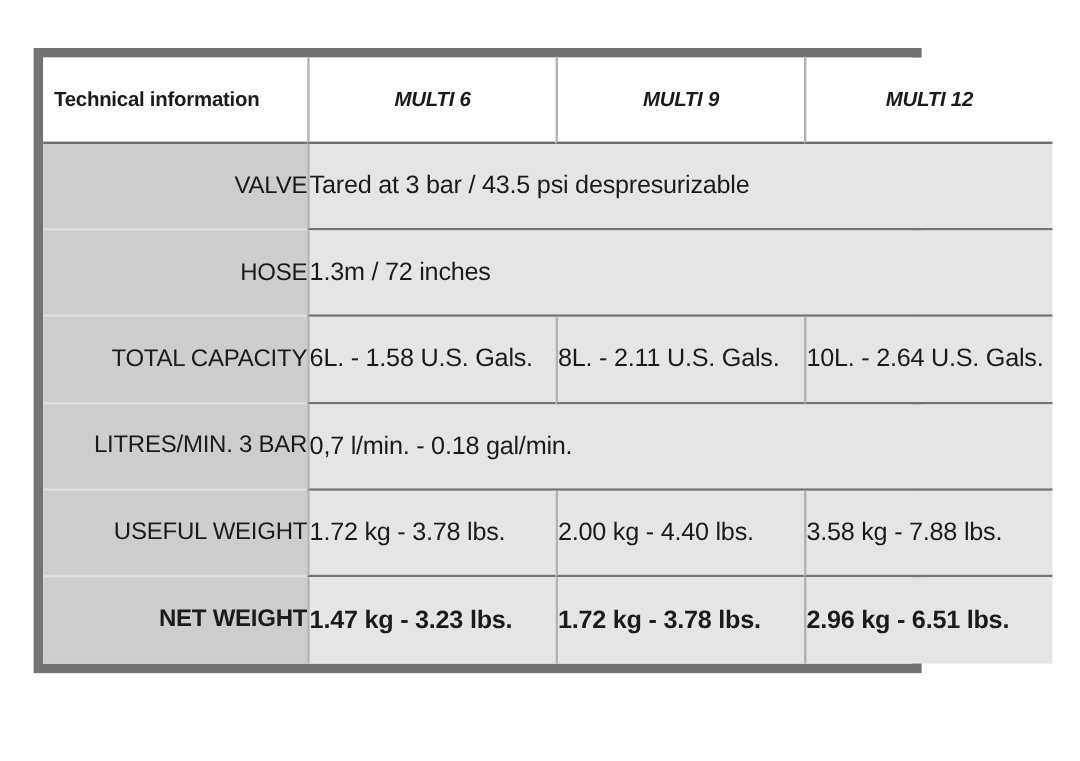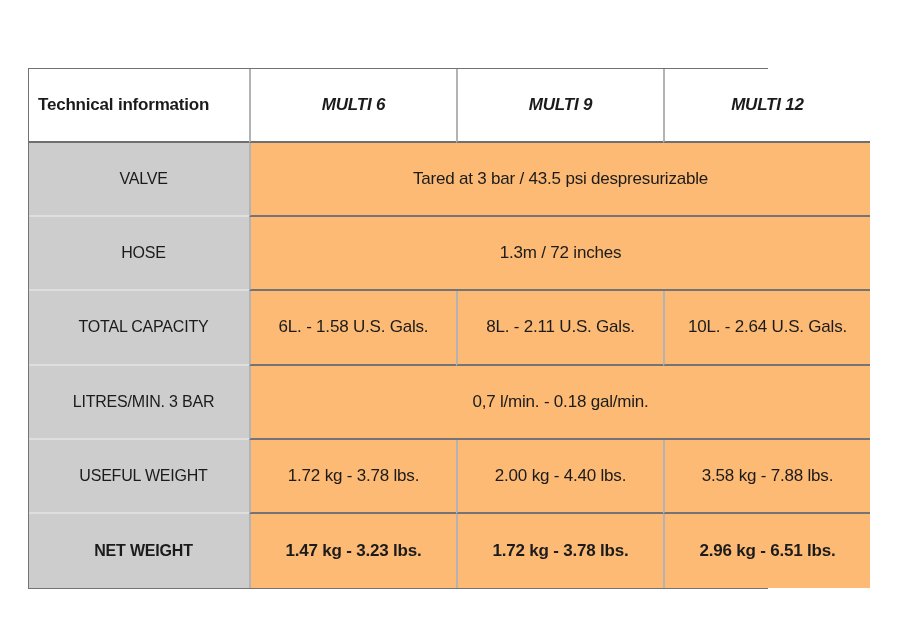--- a/index.html
+++ b/index.html
@@ -10,23 +10,23 @@
     color: #1b1b1b;
     overflow: hidden;
   }
   .sheet {
     position: relative;
     width: 900px; height: 634px;
     background: #ffffff;
   }
   .table-outer {
     position: absolute;
-    left: 28px; top: 68px;
+    left: 28px; top: 40px;
     width: 740px; height: 521px;
-    border: 1px solid #737373;
+    border: 8px solid #737373;
   }
   table.spec-table {
     width: 100%; height: 100%;
     border-collapse: separate;
     border-spacing: 0;
     table-layout: fixed;
   }
   col.c-label  { width: 220px; }
   col.c-multi  { width: 207px; }
   tr { height: 52px; }
@@ -50,31 +50,30 @@
     text-align: center;
     font-size: 17px;
     font-weight: 700;
     border-left: 2px solid #b3b3b3;
     border-bottom: 2px solid #6f6f6f;
     font-style: italic;
   }
   
   td.rowlabel {
     background: #cdcdcd;
-    text-align: center;
+    text-align: right;
     padding-left: 9px;
-    font-size: 16px;
+    font-size: 20px;
     font-weight: 400;
     border-bottom: 2px solid #dedede;
   }
   
   td.val {
-    background: #fdba74;
-    text-align: center;
-    font-size: 17px;
+    background: #e5e5e5;
+    font-size: 21px;
     font-weight: 400;
     border-left: 2px solid #b3b3b3;
     border-bottom: 2px solid #747474;
   }
   tr.last td { border-bottom: none; font-weight: bold; }
 </style>
 </head>
 <body>
 
 <div class="sheet">

